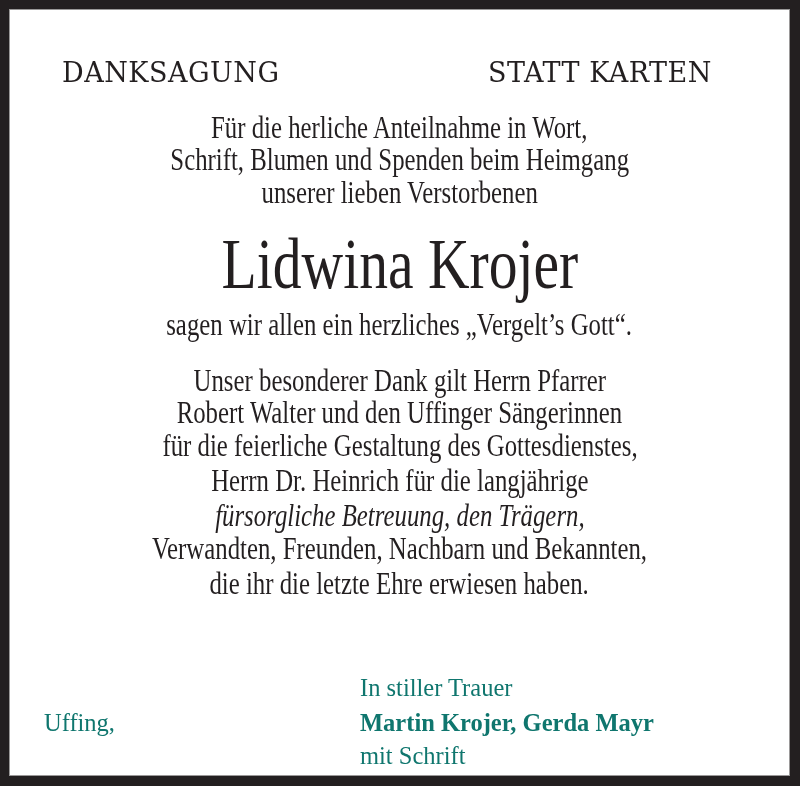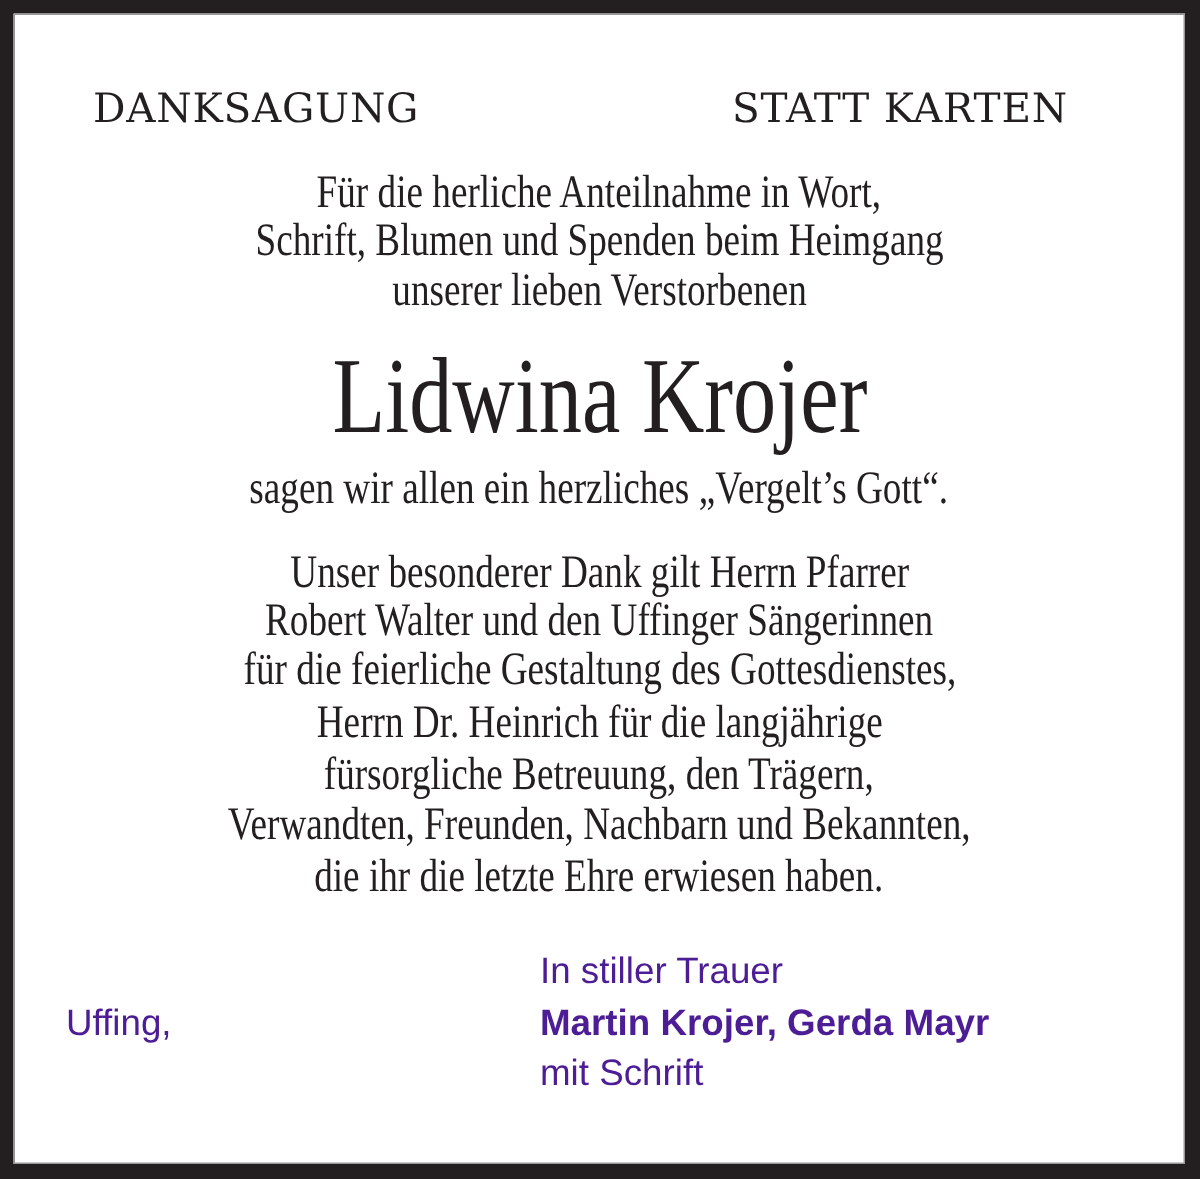--- a/index.html
+++ b/index.html
@@ -13,22 +13,22 @@
     font-family:"Liberation Serif", serif; color:#231f20; white-space:nowrap;
   }
   .cond { display:inline-block; transform:scaleX(0.80); transform-origin:center center; }
   .hdr {
     position:absolute; top:48px; font-family:"DejaVu Serif", serif;
     font-size:27px; color:#231f20; letter-spacing:0.5px; white-space:nowrap;
   }
   .body1 { font-size:31px; height:34px; line-height:34px; }
   .name { font-size:72px; height:80px; line-height:80px; }
   .foot {
-    position:absolute; font-family:Liberation Sans, sans-serif; font-size:24.5px;
-    color:#4c1d95; white-space:nowrap; line-height:33px;
+    position:absolute; font-family:Liberation Serif, serif; font-size:24.5px;
+    color:#0f766e; white-space:nowrap; line-height:33px;margin-top:40px;
   }
   .bold { font-weight:bold; }
 </style>
 </head>
 <body>
 
 <div class="card">
 
   <div class="hdr" style="left:53px;">DANKSAGUNG</div>
   <div class="hdr" style="left:479px;">STATT KARTEN</div>
@@ -38,21 +38,21 @@
   <div class="line body1" style="top:167px;"><span class="cond">unserer lieben Verstorbenen</span></div>
 
   <div class="line name" style="top:215px;"><span class="cond">Lidwina Krojer</span></div>
 
   <div class="line body1" style="top:299px;"><span class="cond">sagen wir allen ein herzliches „Vergelt’s Gott“.</span></div>
 
   <div class="line body1" style="top:355px;"><span class="cond">Unser besonderer Dank gilt Herrn Pfarrer</span></div>
   <div class="line body1" style="top:387px;"><span class="cond">Robert Walter und den Uffinger Sängerinnen</span></div>
   <div class="line body1" style="top:420px;"><span class="cond">für die feierliche Gestaltung des Gottesdienstes,</span></div>
   <div class="line body1" style="top:455px;"><span class="cond">Herrn Dr. Heinrich für die langjährige</span></div>
-  <div class="line body1" style="top:490px;"><span class="cond">fürsorgliche Betreuung, den Trägern,</span></div>
+  <div class="line body1" style="top:490px;font-style:italic;"><span class="cond">fürsorgliche Betreuung, den Trägern,</span></div>
   <div class="line body1" style="top:523px;"><span class="cond">Verwandten, Freunden, Nachbarn und Bekannten,</span></div>
   <div class="line body1" style="top:558px;"><span class="cond">die ihr die letzte Ehre erwiesen haben.</span></div>
 
   <div class="foot" style="left:35px; top:657px;">Uffing,</div>
 
   <div class="foot" style="left:351px; top:622px;">In stiller Trauer</div>
   <div class="foot bold" style="left:351px; top:657px;">Martin Krojer, Gerda Mayr</div>
   <div class="foot" style="left:351px; top:690px;">mit Schrift</div>
 
 </div>

